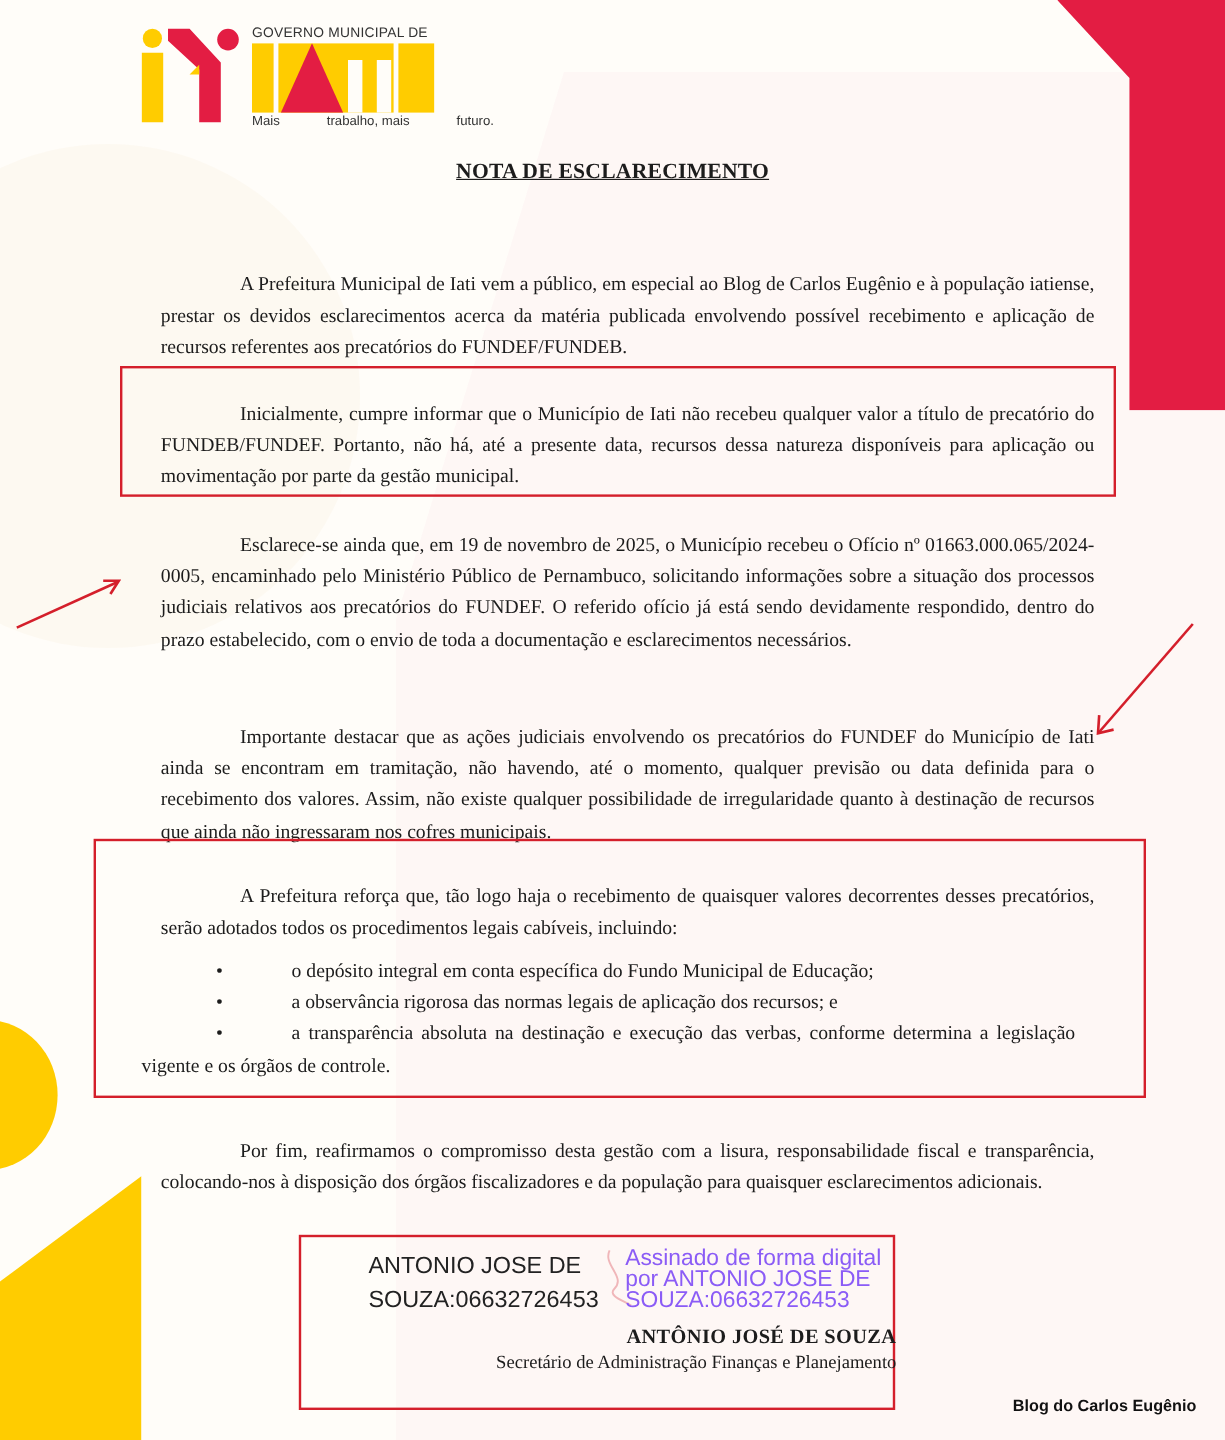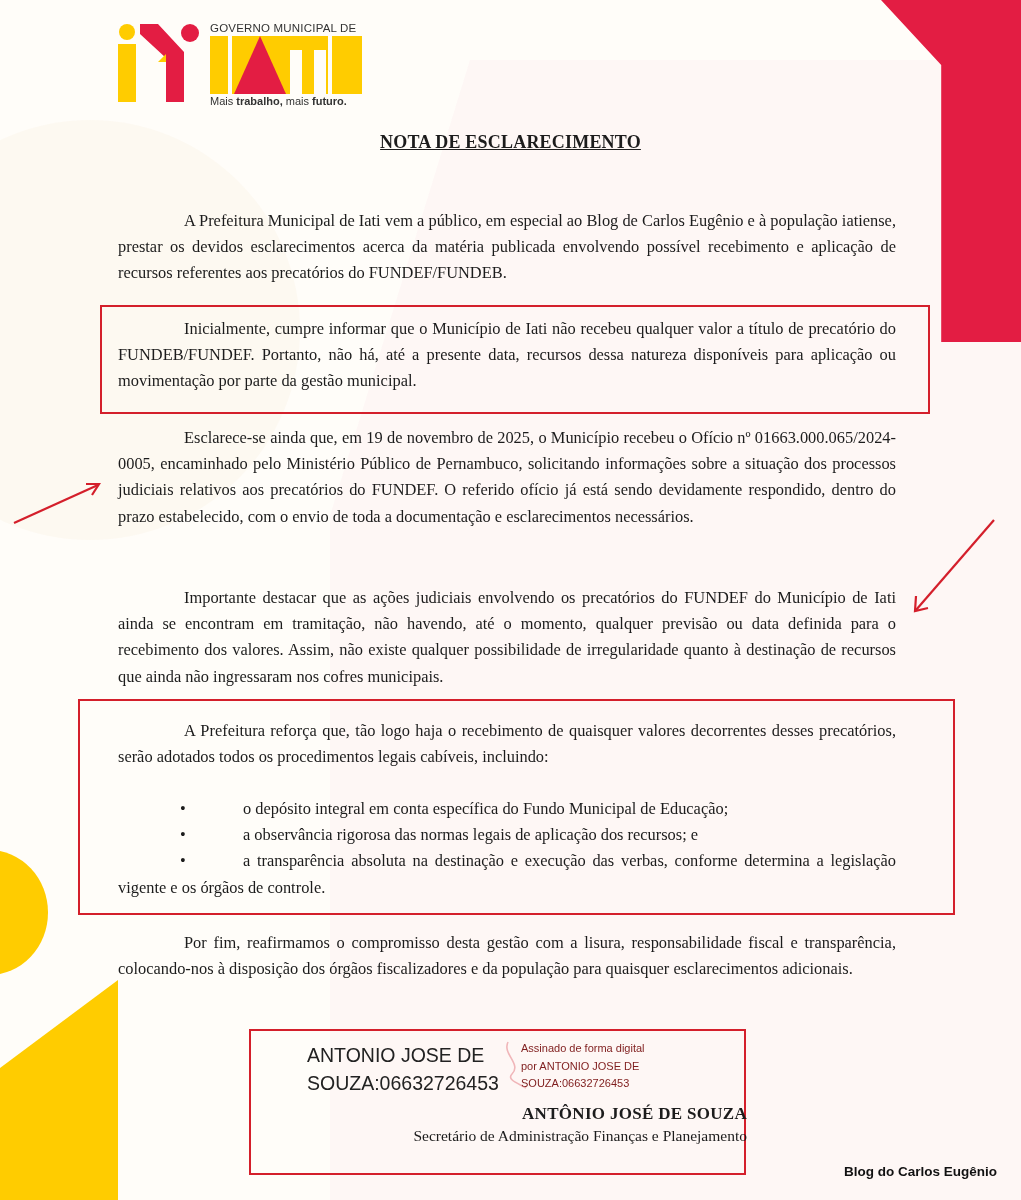--- a/index.html
+++ b/index.html
@@ -40,31 +40,31 @@
   .logo .mark { position:absolute; left:0; top:0; width:82px; height:80px; }
   .logo .gov {
     position:absolute; left:92px; top:0; font-family:"Liberation Sans",sans-serif;
     font-size:11.5px; letter-spacing:0.2px; color:#333; white-space:nowrap;
   }
   .logo .iati { position:absolute; left:92px; top:14px; width:152px; height:58px; }
   .logo .tag {
     position:absolute; left:92px; top:73px; font-family:"Liberation Sans",sans-serif;
     font-size:11px; color:#333; white-space:nowrap;
   }
-  .logo .tag b { font-weight:bold; }
+  .logo .tag b { font-weight:normal;margin-left:36px; }
 
   
   .title {
     position:absolute; left:0; width:1021px; top:132px; text-align:center;
     font-size:18px; font-weight:bold; text-decoration:underline; letter-spacing:0.2px;
   }
 
   .para {
     position:absolute; left:118px; width:778px; font-size:16.4px; line-height:26.2px;
-    text-align:justify; text-indent:66px; margin:0;
+    text-align:justify; text-indent:66px; margin:16px;
   }
   .p1 { top:208px; }
   .p2 { top:316px; }
   .p3 { top:425px; }
   .p4 { top:585px; }
   .p5 { top:718px;font-family:Liberation Serif, serif; }
   .p6 { top:930px; }
 
   .hl-box {
     position:absolute; border:2.5px solid #d41f2b; box-sizing:border-box;
@@ -81,21 +81,21 @@
 
   .arrow { position:absolute; }
 
   
   .sig-name-big {
     position:absolute; left:307px; top:1041px; font-family:"Liberation Sans",sans-serif;
     font-size:19.5px; line-height:28px; color:#222; white-space:nowrap;
   }
   .sig-digital {
     position:absolute; left:521px; top:1040px; font-family:"Liberation Sans",sans-serif;
-    font-size:11px; line-height:17.5px; color:#7f1d1d; white-space:nowrap;
+    font-size:19px; line-height:17.5px; color:#8b5cf6; white-space:nowrap;
   }
   .sig-mark { position:absolute; left:500px; top:1040px; width:30px; height:50px; }
   .sig-printed {
     position:absolute; left:250px; width:497px; top:1104px; text-align:right;
     font-size:17px; font-weight:bold; letter-spacing:0.3px;
   }
   .sig-role {
     position:absolute; left:250px; width:497px; top:1127px; text-align:right;
     font-size:15.5px;
   }

